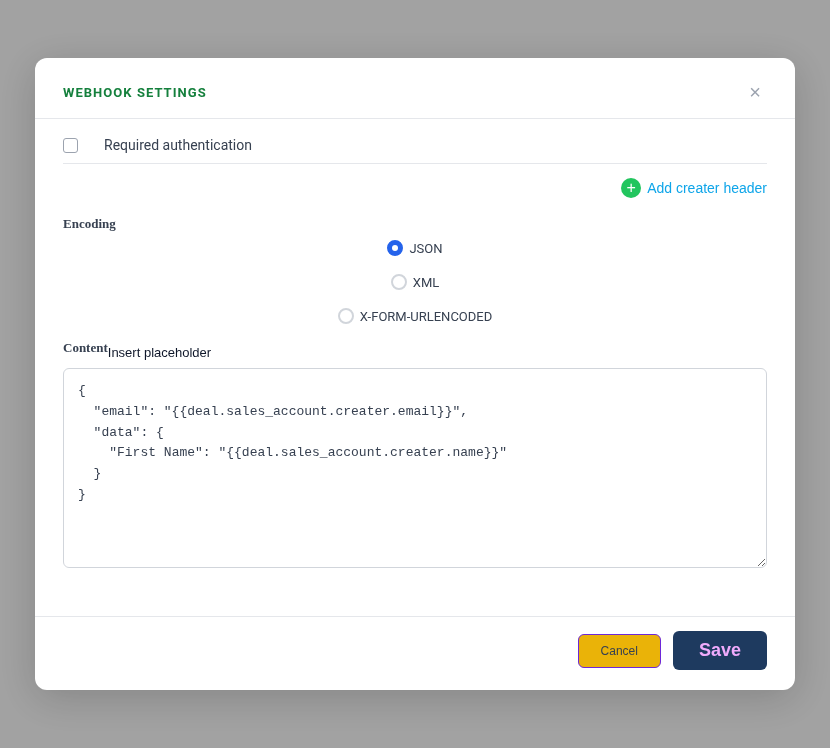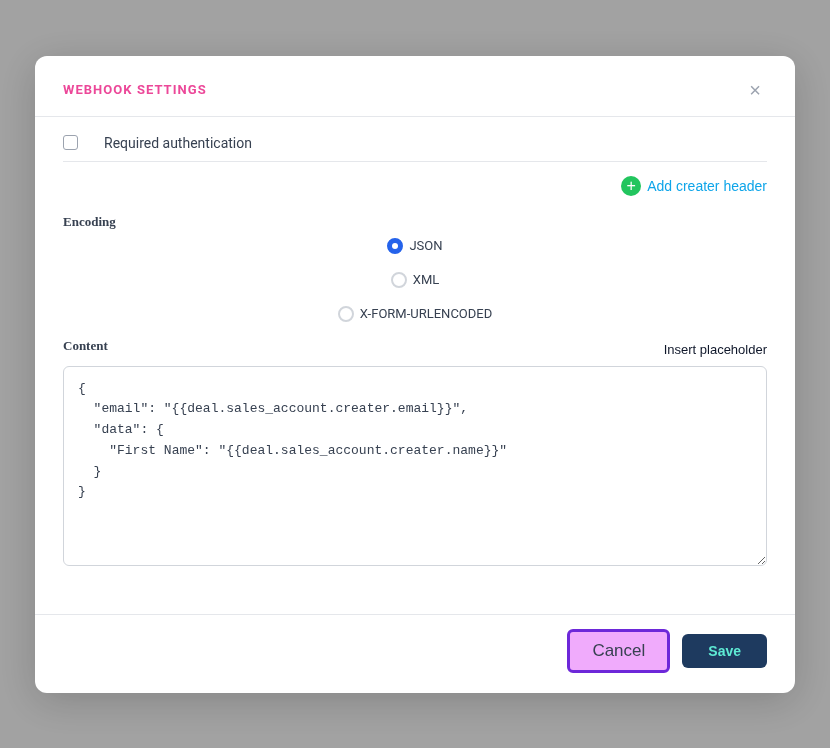--- a/index.html
+++ b/index.html
@@ -32,21 +32,21 @@
       display: flex;
       align-items: center;
       justify-content: space-between;
       padding: 22px 28px 14px 28px;
       border-bottom: 1px solid #e5e7eb;
     }
     .modal-title {
       font-size: 13px;
       font-weight: 700;
       letter-spacing: 0.08em;
-      color: #ec4899;
+      color: #15803d;
       text-transform: uppercase;
     }
     .close-btn {
       background: none;
       border: none;
       cursor: pointer;
       color: #9ca3af;
       font-size: 20px;
       line-height: 1;
       padding: 2px 6px;
@@ -158,21 +158,20 @@
       left: 50%;
       transform: translate(-50%, -50%);
     }
     .radio-label {
       font-size: 13px;
       color: #374151;
     }
     .content-header {
       display: flex;
       align-items: center;
-      justify-content: space-between;
       margin-bottom: 4px;
     }
     .insert-placeholder-btn {
       background: none;
       border: none;
       cursor: pointer;
       color: #0f172a;
       font-size: 13px;
     }
     .content-textarea {
@@ -203,36 +202,36 @@
     .modal-footer {
       display: flex;
       align-items: center;
       justify-content: flex-end;
       gap: 12px;
       padding: 14px 28px 20px 28px;
       border-top: 1px solid #e5e7eb;
       margin-top: 6px;
     }
     .cancel-btn {
-      background: #f0abfc;
-      border: 3px solid #6d28d9;
+      background: #eab308;
+      border: 1px solid #6d28d9;
       border-radius: 6px;
       padding: 9px 22px;
-      font-size: 17px;
+      font-size: 12px;
       color: #374151;
       cursor: pointer;
       font-weight: 500;
     }
     .save-btn {
       background: #1e3a5f;
       border: none;
       border-radius: 6px;
       padding: 9px 26px;
-      font-size: 14px;
-      color: #5eead4;
+      font-size: 18px;
+      color: #f0abfc;
       cursor: pointer;
       font-weight: 600;
     }
   </style>
 </head>
 <body>
 
 <div class="modal-backdrop">
   <div class="modal">
 

